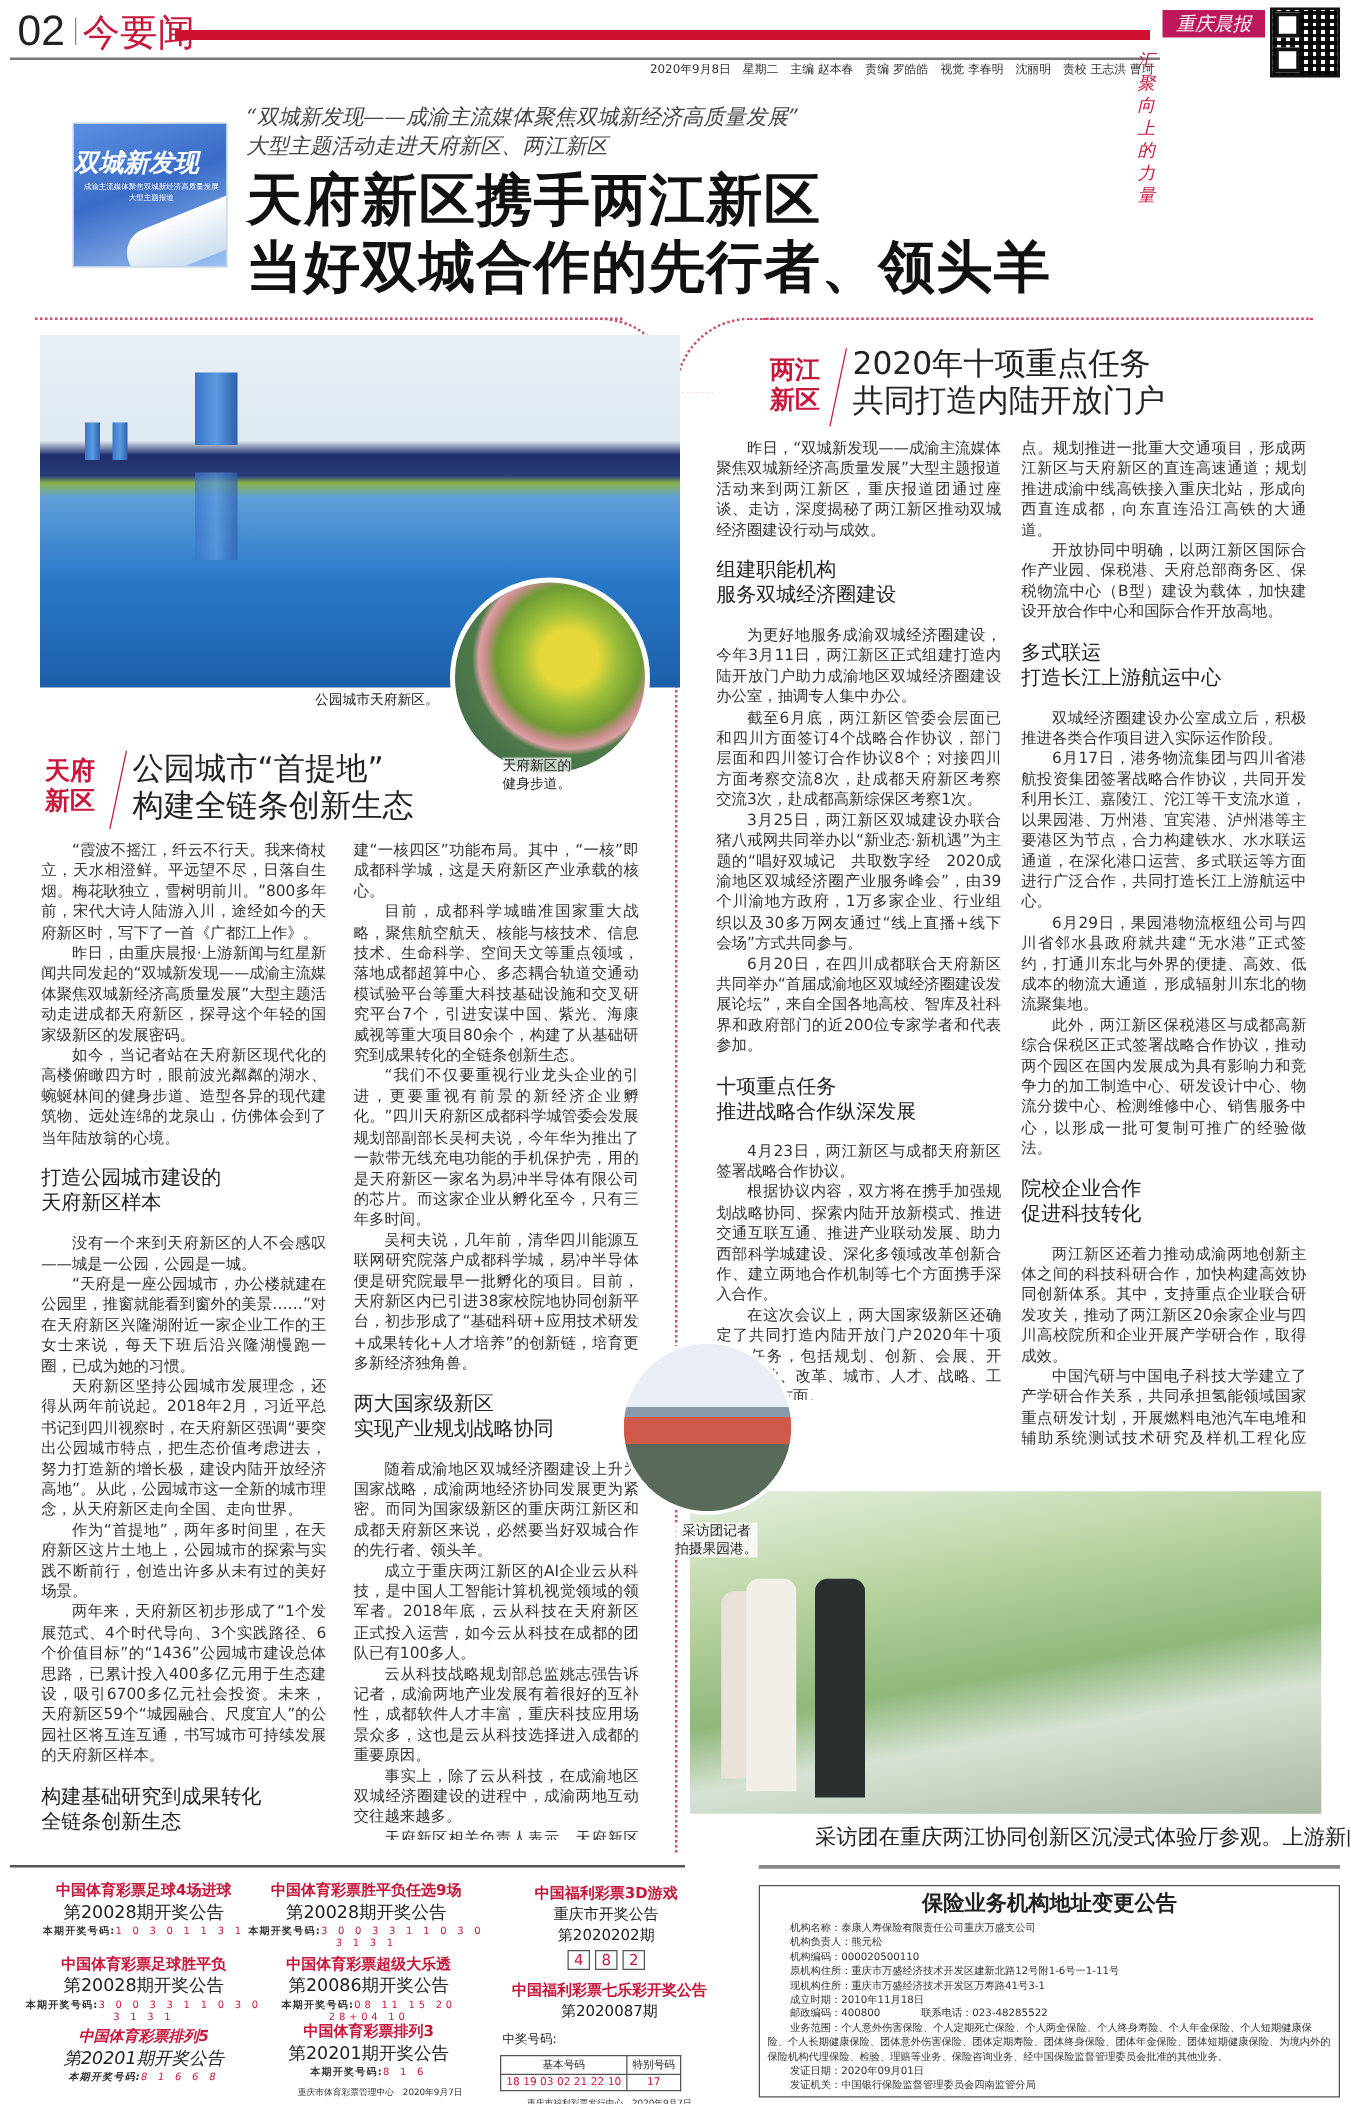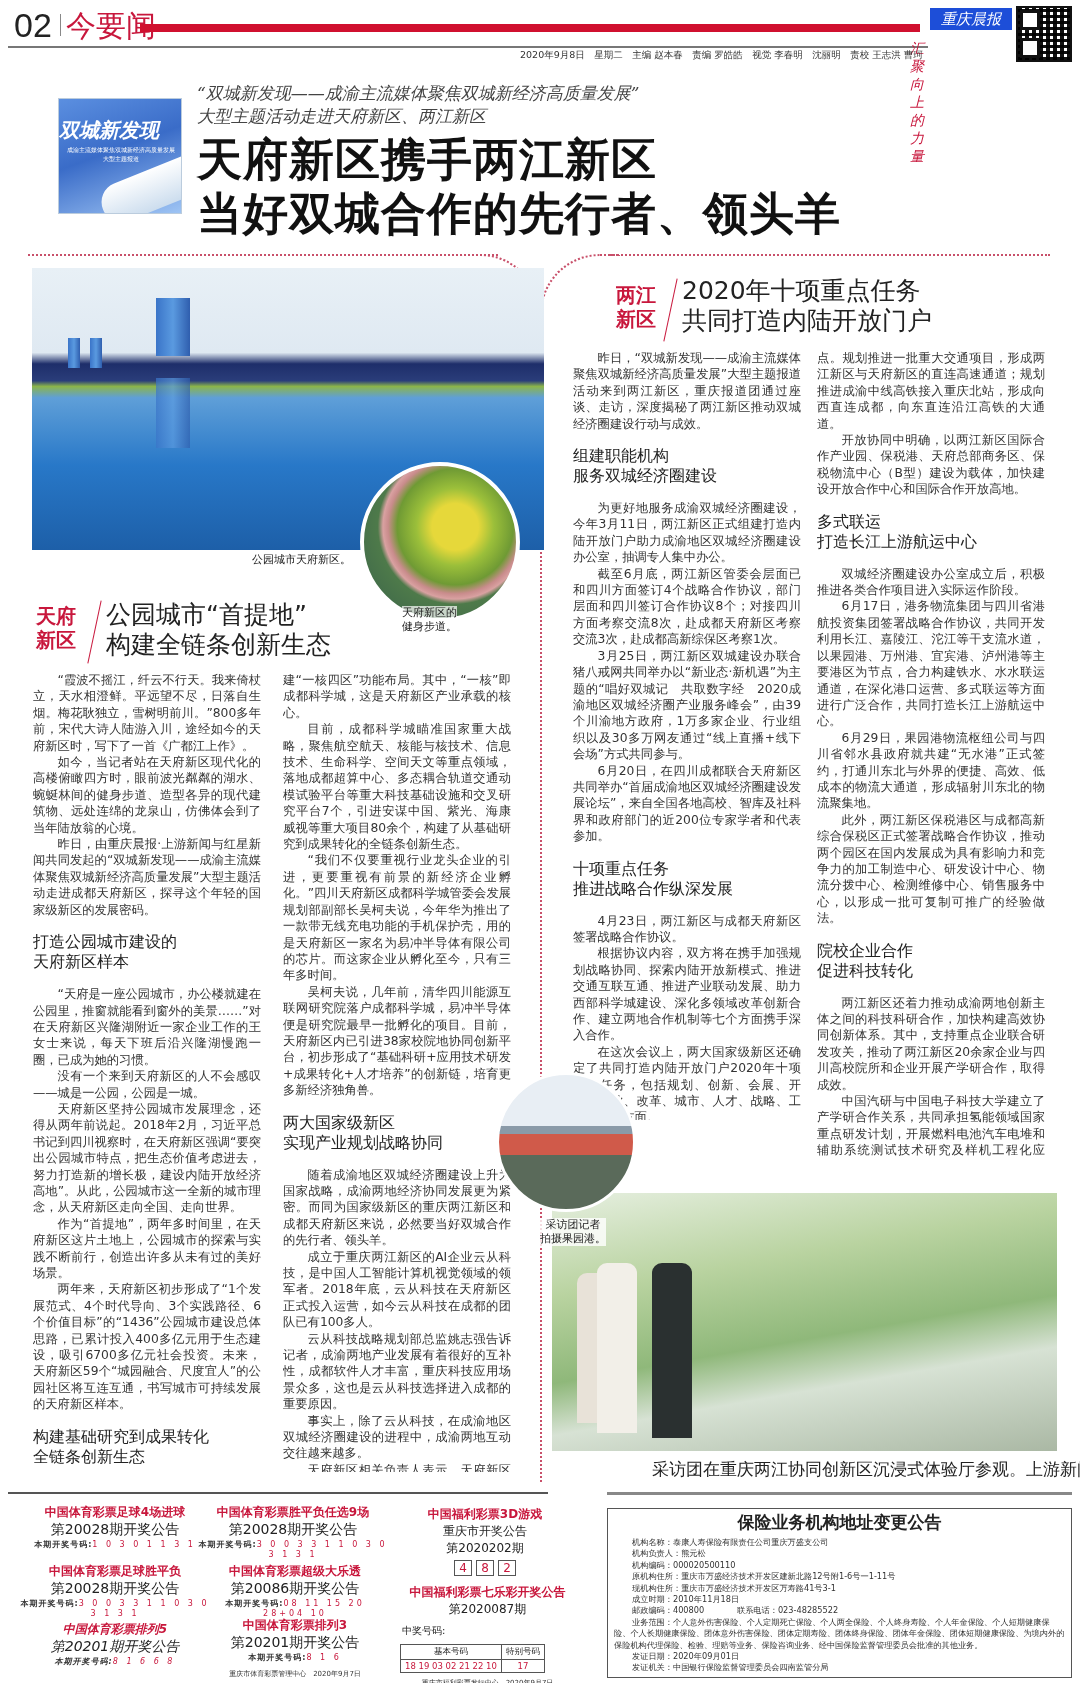--- a/index.html
+++ b/index.html
@@ -5,21 +5,21 @@
   * { box-sizing: border-box; margin: 0; padding: 0; }
   body { width: 1080px; height: 1683px; background: #fff; font-family: "DejaVu Sans", sans-serif; color: #222; position: relative; overflow: hidden; }
   .abs { position: absolute; }
   
   #masthead { left: 0; top: 0; width: 863px; height: 70px; }
   #page-num { left: 14px; top: 6px; font-size: 34px; font-family: "Liberation Sans", sans-serif; color: #222; }
   #page-sep { left: 60px; top: 14px; width: 1px; height: 22px; background: #888; }
   #section-name { left: 66px; top: 6px; font-size: 30px; color: #c8173c; font-family: "DejaVu Sans", sans-serif; }
   #red-bar { left: 140px; top: 24px; width: 780px; height: 8px; background: #d0102f; }
   #masthead-rule { left: 8px; top: 46px; width: 920px; height: 2px; background: #777; }
-  #logo-box { left: 930px; top: 8px; width: 82px; height: 22px; background: #1d4ed8; color: #fff; font-family: "DejaVu Serif", serif; font-style: italic; font-size: 15px; text-align: center; line-height: 22px; }
+  #logo-box { left: 930px; top: 8px; width: 82px; height: 22px; background: #be185d; color: #fff; font-family: "DejaVu Serif", serif; font-style: italic; font-size: 15px; text-align: center; line-height: 22px; }
   #slogan { left: 910px; top: 40px; font-family: "DejaVu Serif", serif; font-style: italic; color: #c8173c; font-size: 14px; }
   #qr { left: 1016px; top: 6px; width: 56px; height: 56px; background:
       repeating-linear-gradient(90deg,#111 0 4px,#fff 4px 7px),
       repeating-linear-gradient(0deg,#111 0 3px,#fff 3px 6px);
       background-blend-mode: multiply; border: 2px solid #111; }
   #qr::before, #qr::after { content: ""; position: absolute; width: 14px; height: 14px; border: 3px solid #111; background: #fff; }
   #qr::before { left: 2px; top: 2px; }
   #qr::after { left: 2px; bottom: 2px; }
   #dateline { left: 520px; top: 49px; font-size: 9.5px; color: #333; white-space: nowrap; }
 
@@ -146,28 +146,28 @@
   <div>新区</div>
 </div>
 <div class="abs sec-slash" style="left:94px;top:600px;"></div>
 <div class="abs sec-title" style="left:106px;top:600px;">
   <div>公园城市“首提地”</div>
   <div>构建全链条创新生态</div>
 </div>
 
 <div id="left-col-a" class="abs col">
     <p>“霞波不摇江，纤云不行天。我来倚杖立，天水相澄鲜。平远望不尽，日落自生烟。梅花耿独立，雪树明前川。”800多年前，宋代大诗人陆游入川，途经如今的天府新区时，写下了一首《广都江上作》。</p>
+    <p>昨日，由重庆晨报·上游新闻与红星新闻共同发起的“双城新发现——成渝主流媒体聚焦双城新经济高质量发展”大型主题活动走进成都天府新区，探寻这个年轻的国家级新区的发展密码。</p>
     <p>如今，当记者站在天府新区现代化的高楼俯瞰四方时，眼前波光粼粼的湖水、蜿蜒林间的健身步道、造型各异的现代建筑物、远处连绵的龙泉山，仿佛体会到了当年陆放翁的心境。</p>
-    <p>昨日，由重庆晨报·上游新闻与红星新闻共同发起的“双城新发现——成渝主流媒体聚焦双城新经济高质量发展”大型主题活动走进成都天府新区，探寻这个年轻的国家级新区的发展密码。</p>
     <h3>
       <div>打造公园城市建设的</div>
       <div>天府新区样本</div>
     </h3>
+    <p>没有一个来到天府新区的人不会感叹——城是一公园，公园是一城。</p>
     <p>“天府是一座公园城市，办公楼就建在公园里，推窗就能看到窗外的美景……”对在天府新区兴隆湖附近一家企业工作的王女士来说，每天下班后沿兴隆湖慢跑一圈，已成为她的习惯。</p>
-    <p>没有一个来到天府新区的人不会感叹——城是一公园，公园是一城。</p>
     <p>天府新区坚持公园城市发展理念，还得从两年前说起。2018年2月，习近平总书记到四川视察时，在天府新区强调“要突出公园城市特点，把生态价值考虑进去，努力打造新的增长极，建设内陆开放经济高地”。从此，公园城市这一全新的城市理念，从天府新区走向全国、走向世界。</p>
     <p>作为“首提地”，两年多时间里，在天府新区这片土地上，公园城市的探索与实践不断前行，创造出许多从未有过的美好场景。</p>
     <p>两年来，天府新区初步形成了“1个发展范式、4个时代导向、3个实践路径、6个价值目标”的“1436”公园城市建设总体思路，已累计投入400多亿元用于生态建设，吸引6700多亿元社会投资。未来，天府新区59个“城园融合、尺度宜人”的公园社区将互连互通，书写城市可持续发展的天府新区样本。</p>
     <h3>
       <div>构建基础研究到成果转化</div>
       <div>全链条创新生态</div>
     </h3>
   </div>
 <div id="left-col-b" class="abs col">
     <p style="text-indent: 0px;">建“一核四区”功能布局。其中，“一核”即成都科学城，这是天府新区产业承载的核心。</p>
@@ -271,21 +271,21 @@
   </div>
   <div class="lot" style="left:40px;top:1621px;width:150px;font-style:italic;">
     <div class="t">中国体育彩票排列5</div>
     <div class="s">第20201期开奖公告</div>
     <div class="n"><b>本期开奖号码:</b><span>8 1 6 6 8</span></div>
   </div>
   <div class="lot" style="left:220px;top:1617px;width:150px;">
     <div class="t">中国体育彩票排列3</div>
     <div class="s">第20201期开奖公告</div>
     <div class="n"><b>本期开奖号码:</b><span>8 1 6</span></div>
-    <div class="footnote" style="margin-top:6px;">重庆市体育彩票管理中心　2020年9月7日</div>
+    <div class="footnote" style="margin-top:6px;text-align:right;">重庆市体育彩票管理中心　2020年9月7日</div>
   </div>
 </div>
 
 <div class="lot" style="left:405px;top:1506px;width:160px;">
   <div class="t">中国福利彩票3D游戏</div>
   <div class="s" style="font-size:12px;">重庆市开奖公告</div>
   <div class="s" style="font-size:12px;">第2020202期</div>
   <div>
     <span class="digit">4</span><span class="digit">8</span><span class="digit">2</span>
   </div>

